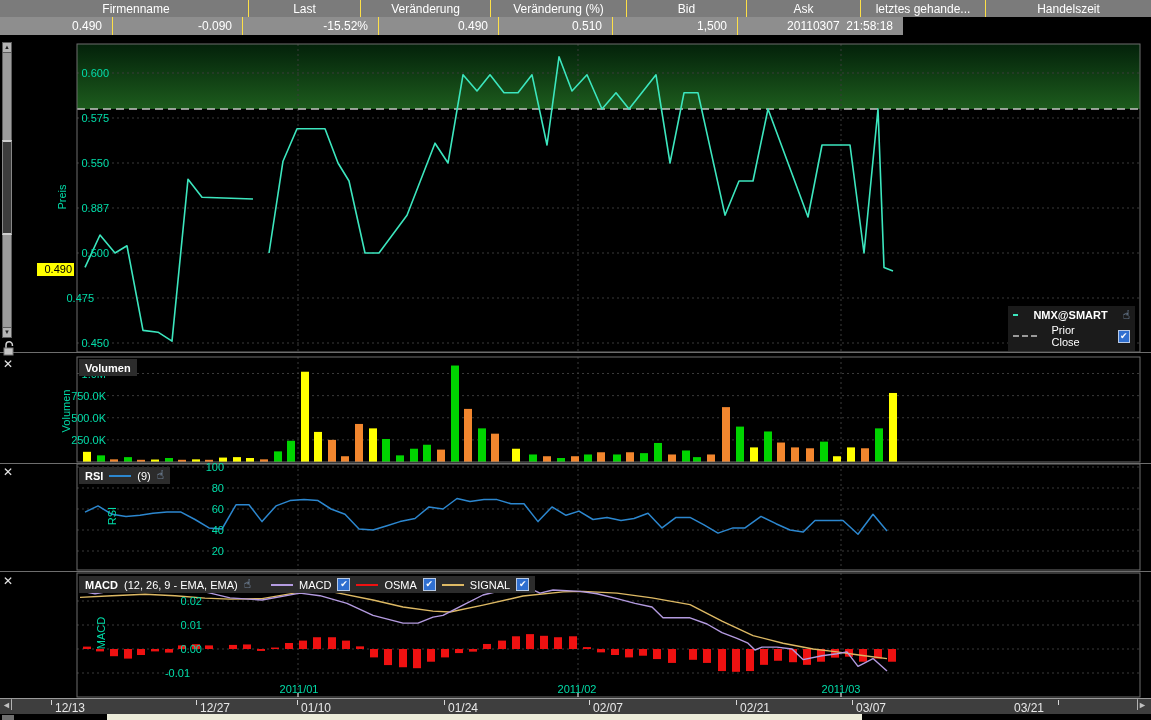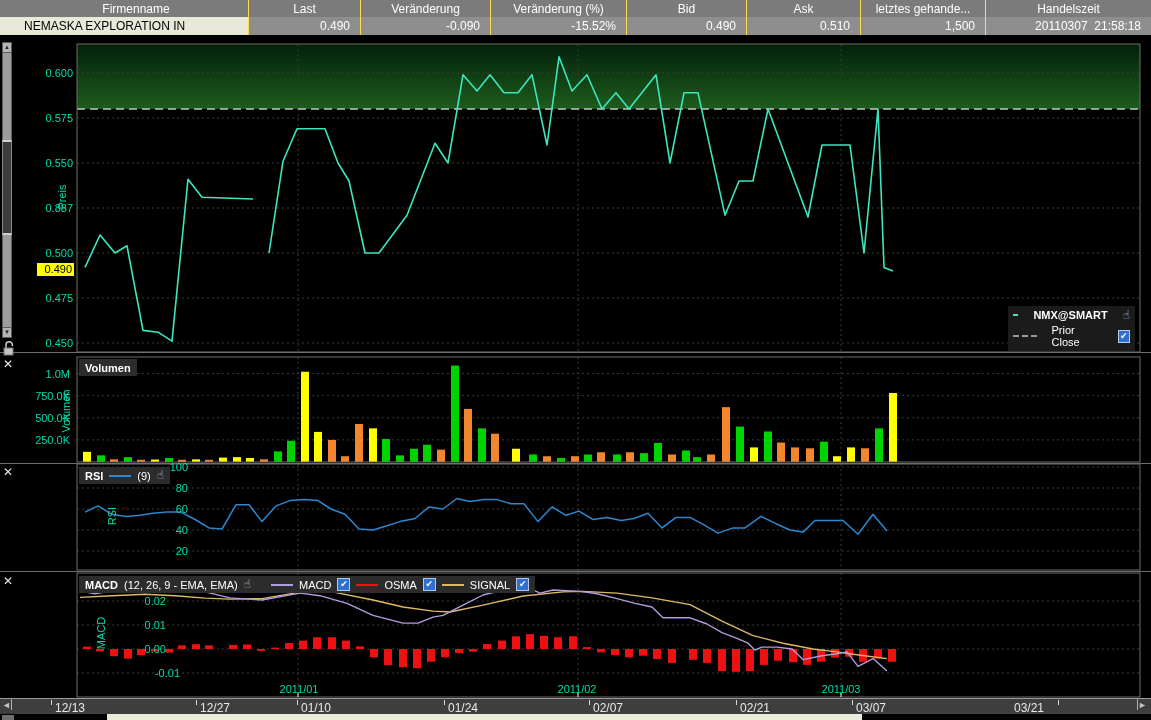--- a/index.html
+++ b/index.html
@@ -12,21 +12,21 @@
           display:flex;align-items:center;overflow:hidden;white-space:pre;}
   .q-cell:first-child{border-left:none;}
   .q-head{height:17px;background:#7b7b7b;justify-content:center;}
   .q-val{height:18px;background:#8e8e8e;justify-content:flex-end;padding-right:10px;}
   .q-name{background:#e9e9da;color:#000;justify-content:flex-start;padding-left:3px;}
   .c0{width:248px;padding-left:24px;} .c1{width:112px;} .c2{width:130px;} .c3{width:136px;}
   .c4{width:120px;} .c5{width:114px;} .c6{width:125px;} .c7{width:166px;}
   
   #cv{position:absolute;left:0;top:0;z-index:1;}
   #gen-labels{position:absolute;left:0;top:0;width:1151px;height:720px;z-index:2;pointer-events:none;}
-  .tick{position:absolute;color:#00dca8;font-size:11px;transform:translate(-100%,-50%);white-space:nowrap;}
+  .tick{position:absolute;color:#00dca8;font-size:11px;transform:translate(-100%,-50%);white-space:nowrap;margin-left:36px;}
   .rot-label{position:absolute;color:#00dca8;font-size:11px;transform:translate(-50%,-50%) rotate(-90deg);
              white-space:nowrap;z-index:2;}
   .month-label{position:absolute;color:#00dca8;font-size:11px;transform:translate(-50%,0);}
   .yellow-tag{position:absolute;left:37px;top:263px;width:37px;height:13px;background:#ffff00;color:#000;
               font-size:11px;line-height:13px;text-align:right;padding-right:2px;box-sizing:border-box;z-index:3;}
   
   .panel-title{position:absolute;background:#2c2c2c;color:#fff;display:flex;align-items:center;gap:6px;
                padding:1px 6px;font-size:11px;height:15px;z-index:3;box-sizing:content-box;}
   .pt-bold{font-weight:bold;}
   .swatch{width:22px;height:0;border-top:2px solid;display:inline-block;}
@@ -67,21 +67,20 @@
       <div class="q-cell q-head c0">Firmenname</div>
       <div class="q-cell q-head c1">Last</div>
       <div class="q-cell q-head c2">Veränderung</div>
       <div class="q-cell q-head c3">Veränderung (%)</div>
       <div class="q-cell q-head c4">Bid</div>
       <div class="q-cell q-head c5">Ask</div>
       <div class="q-cell q-head c6">letztes gehande...</div>
       <div class="q-cell q-head c7">Handelszeit</div>
     </div>
     <div class="q-row">
-      <div class="q-cell q-val q-name c0">NEMASKA EXPLORATION IN</div>
       <div class="q-cell q-val c1">0.490</div>
       <div class="q-cell q-val c2">-0.090</div>
       <div class="q-cell q-val c3">-15.52%</div>
       <div class="q-cell q-val c4">0.490</div>
       <div class="q-cell q-val c5">0.510</div>
       <div class="q-cell q-val c6">1,500</div>
       <div class="q-cell q-val c7">20110307  21:58:18</div>
     </div>
   </div>
 
@@ -257,35 +256,35 @@
       <line x1="298" y1="693" x2="298" y2="697" stroke="#fff"></line>
       <line x1="578" y1="693" x2="578" y2="697" stroke="#fff"></line>
       <line x1="841" y1="693" x2="841" y2="697" stroke="#fff"></line>
     </svg>
   <div id="gen-labels">
       <div class="tick" style="left: 73px; top: 73px;">0.600</div>
       <div class="tick" style="left: 73px; top: 118px;">0.575</div>
       <div class="tick" style="left: 73px; top: 163px;">0.550</div>
       <div class="tick" style="left: 73px; top: 208px;">0.887</div>
       <div class="tick" style="left: 73px; top: 253px;">0.500</div>
-      <div class="tick" style="left: 73px; top: 298px;">0.475</div>
+      <div class="tick" style="left: 58px; top: 298px;">0.475</div>
       <div class="tick" style="left: 73px; top: 343px;">0.450</div>
       <div class="tick" style="left: 70px; top: 373.5px; text-align: center;">1.0M</div>
       <div class="tick" style="left: 70px; top: 395.625px;">750.0K</div>
       <div class="tick" style="left: 70px; top: 417.75px;">500.0K</div>
       <div class="tick" style="left: 70px; top: 439.875px;">250.0K</div>
       <div class="tick" style="left: 188px; top: 467px;">100</div>
       <div class="tick" style="left: 188px; top: 488px;">80</div>
       <div class="tick" style="left: 188px; top: 509px;">60</div>
       <div class="tick" style="left: 188px; top: 530px;">40</div>
       <div class="tick" style="left: 188px; top: 551px;">20</div>
       <div class="tick" style="left: 166px; top: 601px;">0.02</div>
       <div class="tick" style="left: 166px; top: 625px; padding-left: 31px;">0.01</div>
       <div class="tick" style="left: 166px; top: 649px;">0.00</div>
-      <div class="tick" style="left: 180px; top: 673px;">-0.01</div>
+      <div class="tick" style="left: 154px; top: 673px;">-0.01</div>
       <div class="month-label" style="left: 299px; top: 683px;">2011/01</div>
       <div class="month-label" style="left: 577px; top: 683px;">2011/02</div>
       <div class="month-label" style="left: 841px; top: 683px;">2011/03</div>
     </div>
 
   <div class="rot-label" style="left:62px;top:197px;">Preis</div>
   <div class="rot-label" style="left:66px;top:411px;">Volumen</div>
   <div class="rot-label" style="left:112px;top:516px;">RSI</div>
   <div class="rot-label" style="left:101px;top:633px;">MACD</div>
 

